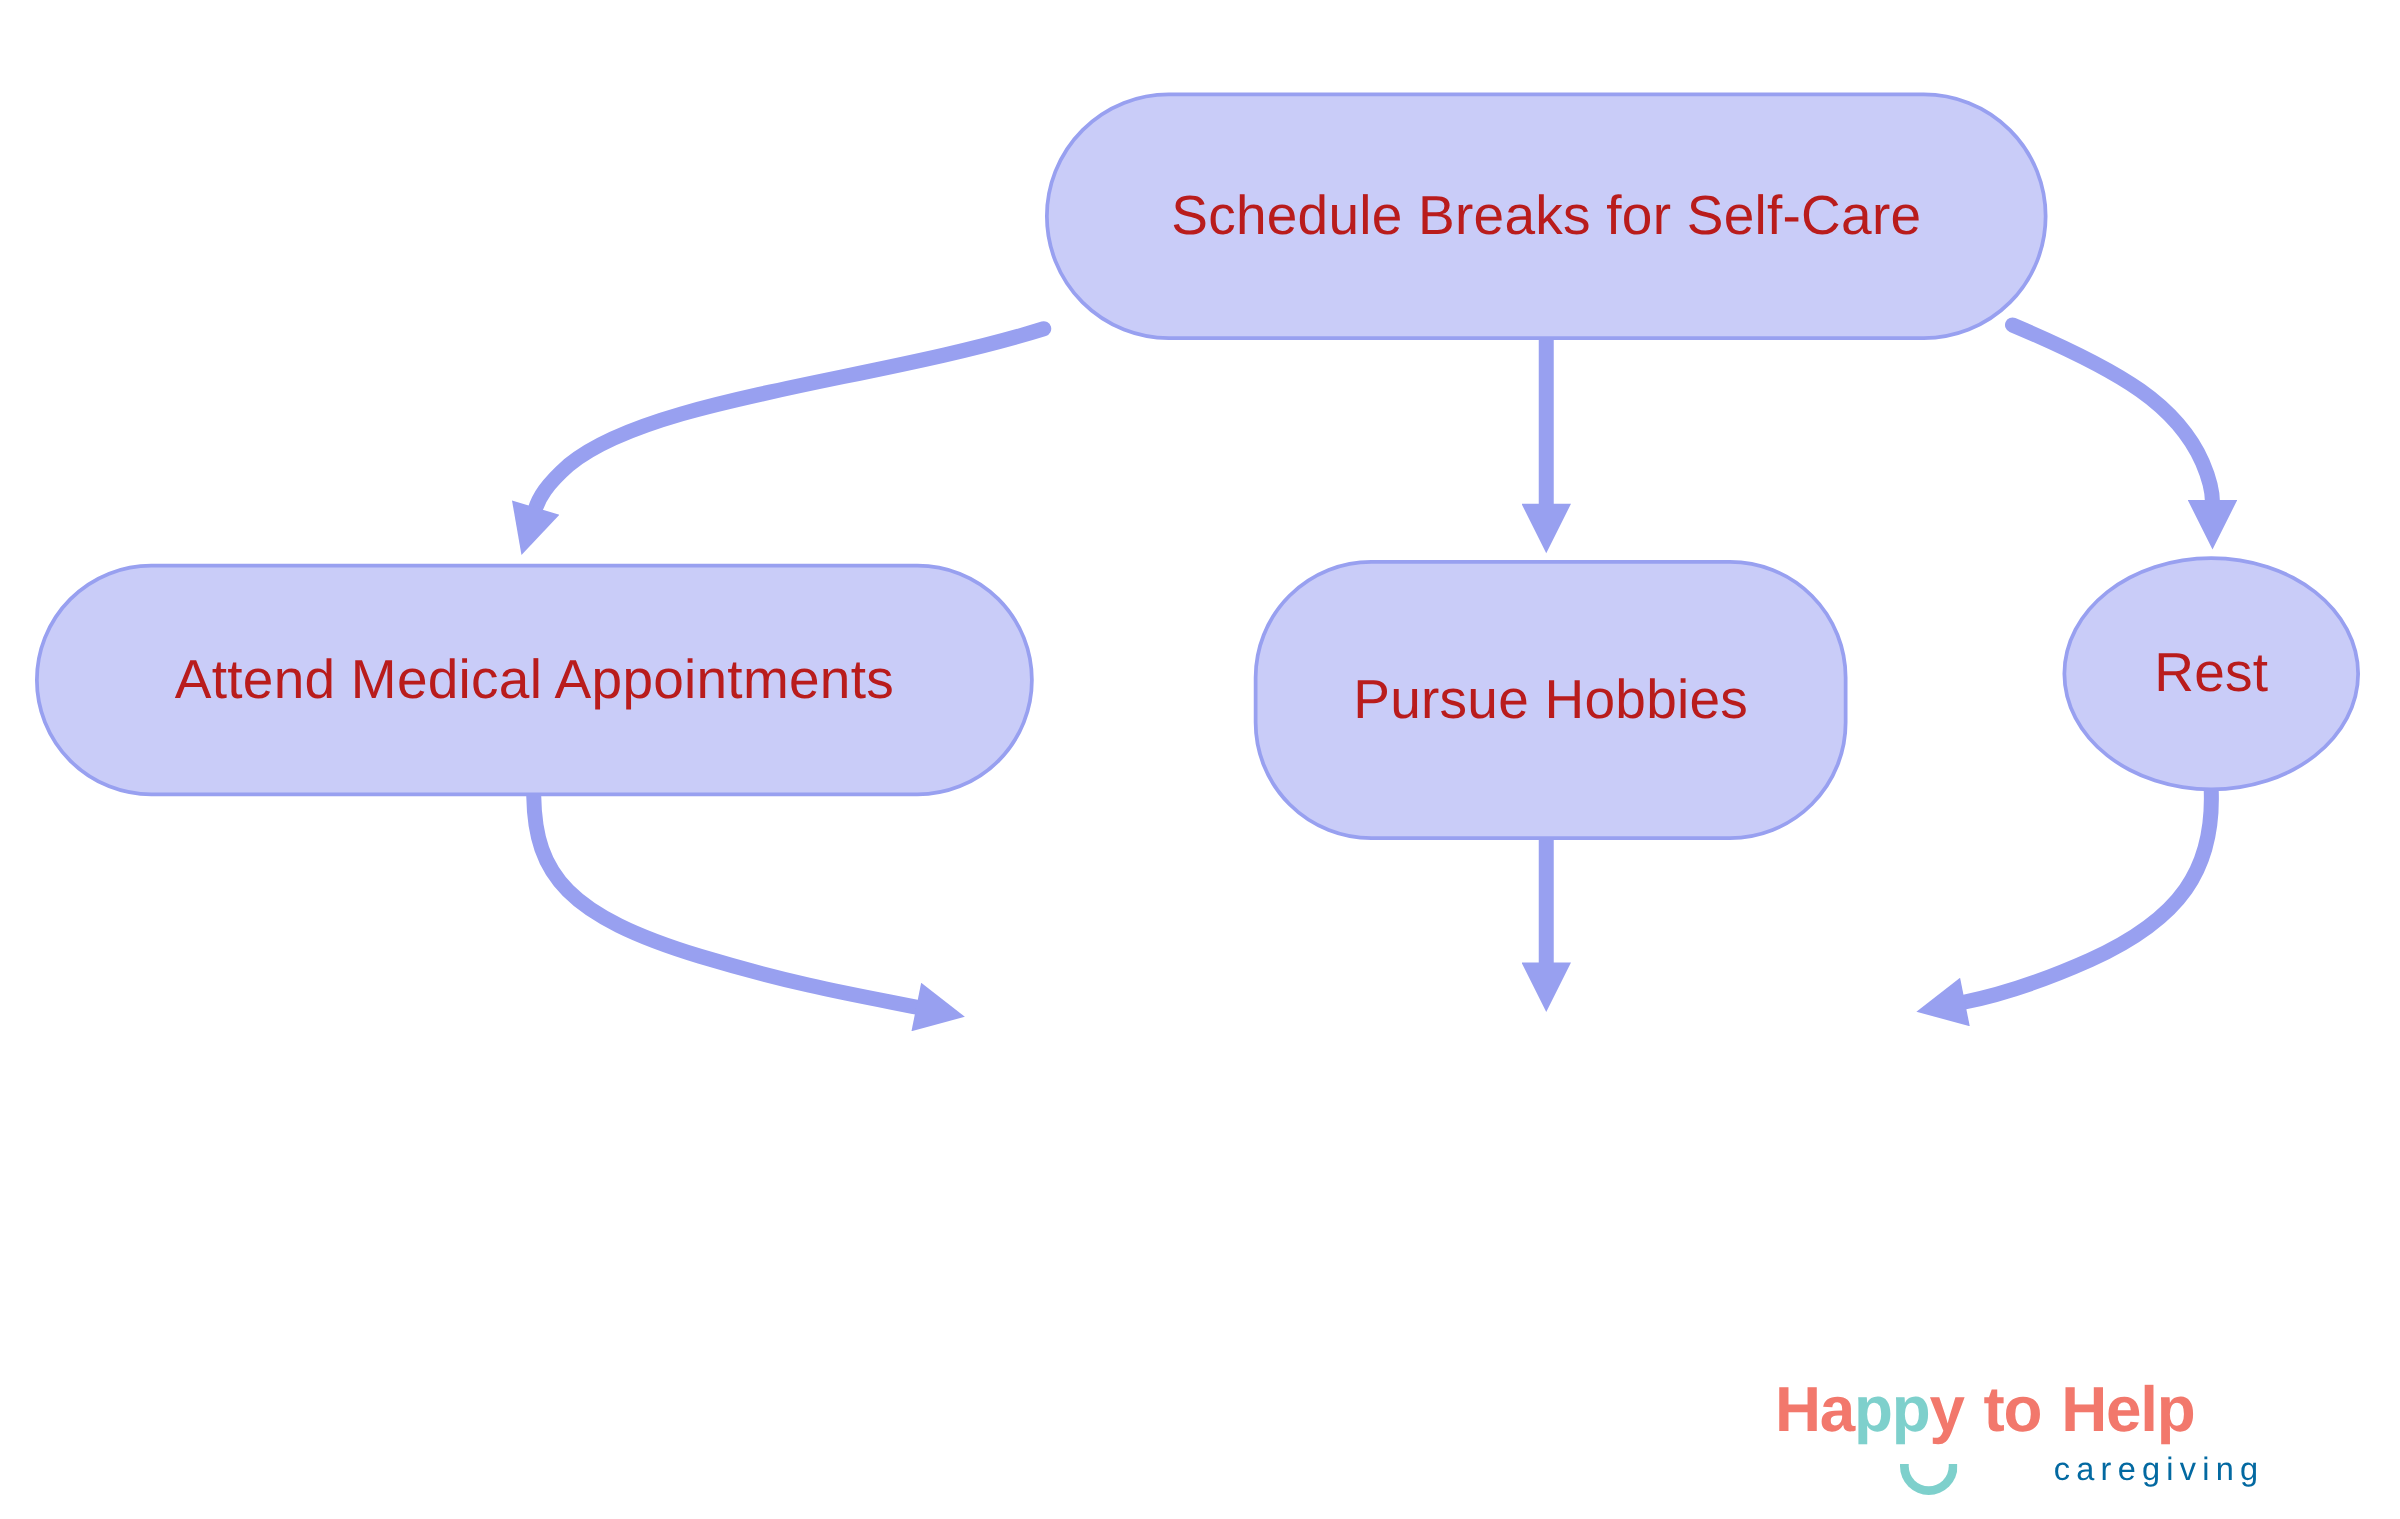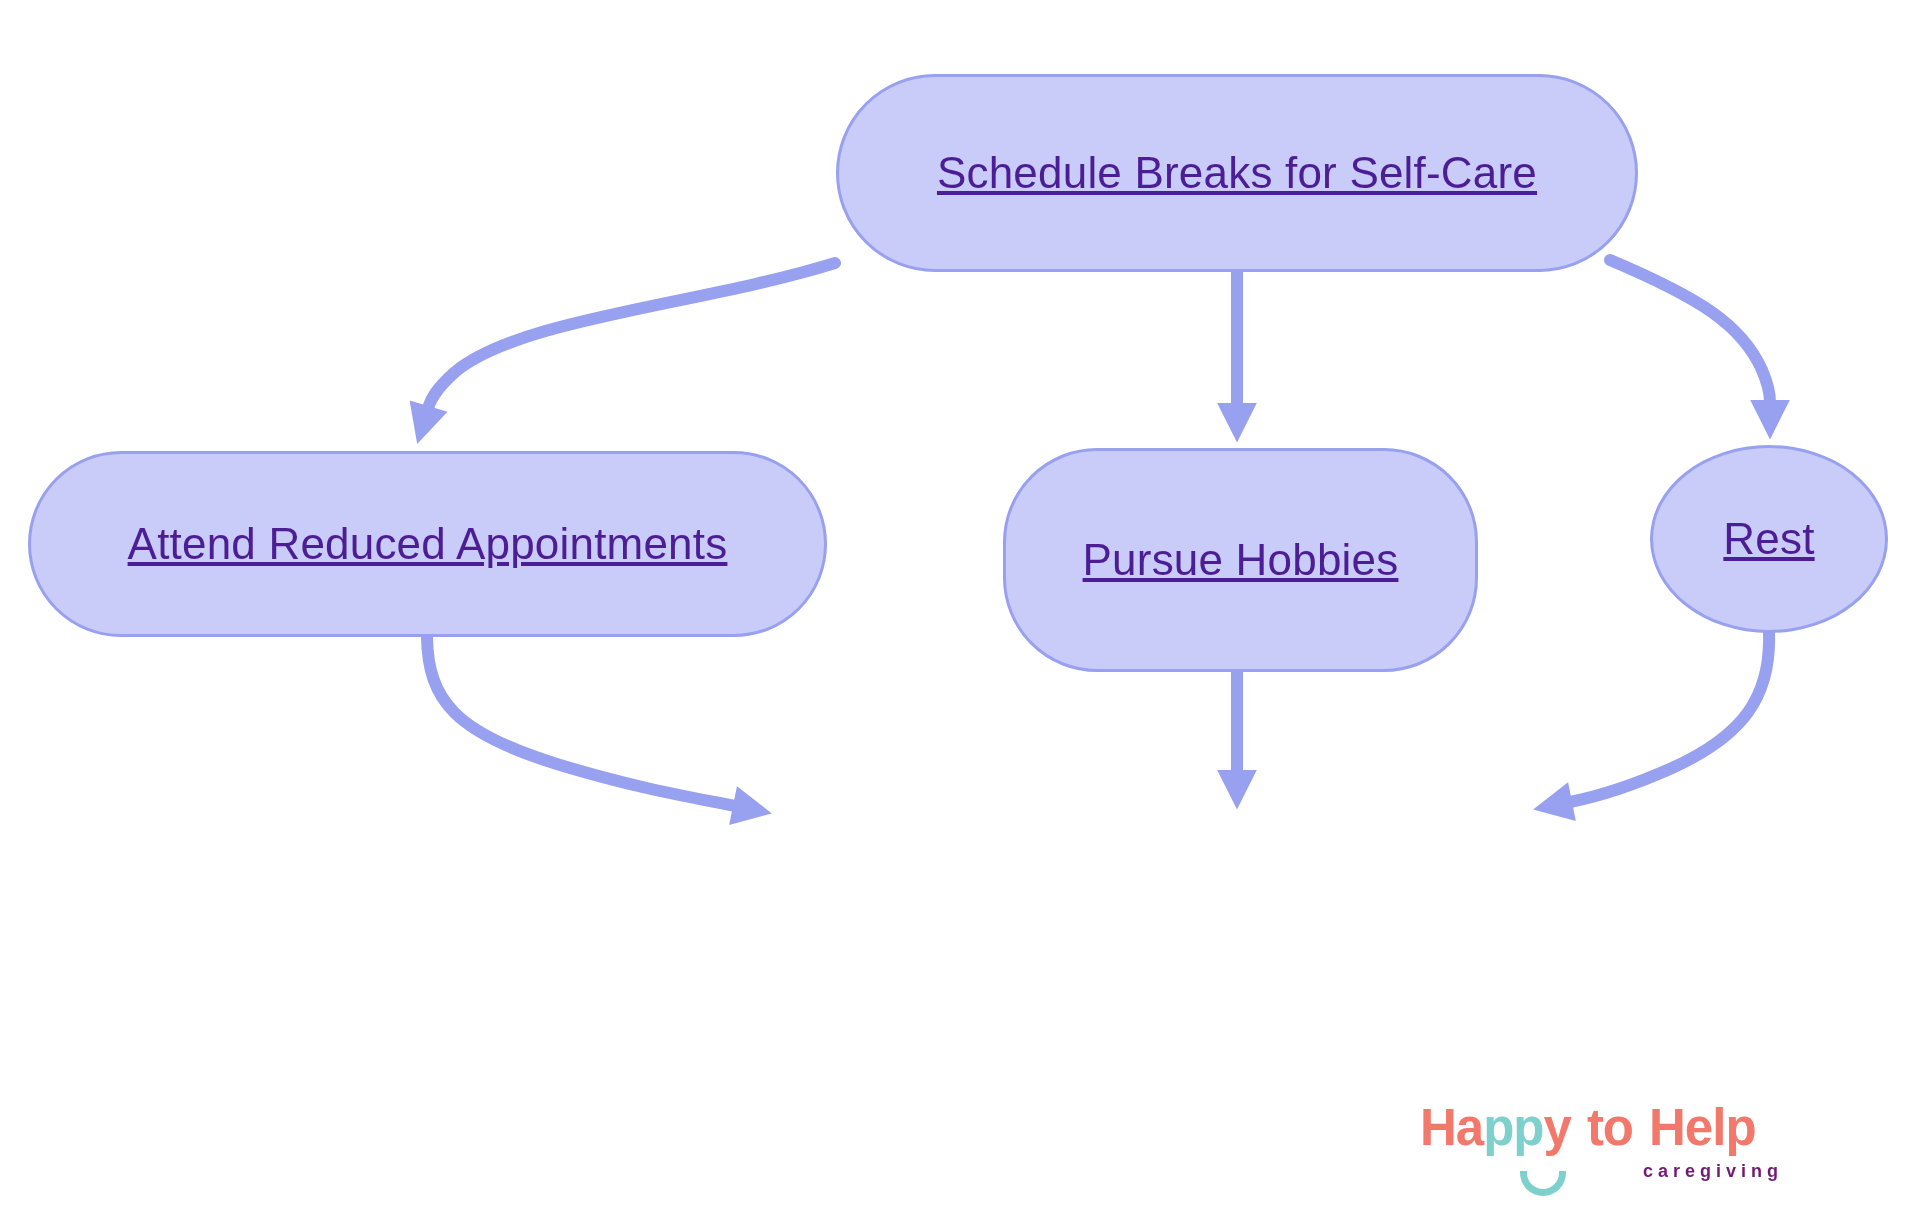--- a/index.html
+++ b/index.html
@@ -11,26 +11,25 @@
     font-family:"Liberation Sans", sans-serif;
   }
   .canvas{position:absolute;inset:0;}
   svg.edges{position:absolute;left:0;top:0;pointer-events:none;}
   .node{
     position:absolute;
     background:#c9ccf8;
     border:3px solid #98a0f0;
     box-sizing:border-box;
     display:flex;align-items:center;justify-content:center;
-    color:#4c1d95;
+    color:#b91c1c;
     font-size:44px;
     letter-spacing:0.2px;
     text-align:center;
     padding:12px 30px;
-    text-decoration:underline;
   }
   #node-schedule{left:836px;top:74px;width:802px;height:198px;border-radius:100px;}
   #node-attend{left:28px;top:451px;width:799px;height:186px;border-radius:94px;}
   #node-hobbies{left:1003px;top:448px;width:475px;height:224px;border-radius:94px;}
   #node-rest{left:1650px;top:445px;width:238px;height:188px;border-radius:50%;}
   #node-outcome{left:591px;top:815px;width:1294px;height:197px;border-radius:99px;}
 
   
   .logo{position:absolute;left:1420px;top:1102px;width:470px;height:110px;}
   .logo-main{
@@ -41,22 +40,22 @@
   .logo-main .teal{color:#7ed0cc;}
   .logo-main .w{margin-left:16px;}
   .logo-smile{
     position:absolute;left:100px;top:69px;
     width:46px;height:25px;box-sizing:border-box;
     border:7px solid #7ed0cc;border-top:none;
     border-radius:0 0 25px 25px;
   }
   .logo-sub{
     position:absolute;left:223px;top:60px;
-    font-size:18px;font-weight:bold;line-height:1;
-    color:#701a75;letter-spacing:5px;white-space:nowrap;
+    font-size:26px;font-weight:normal;line-height:1;
+    color:#0369a1;letter-spacing:5px;white-space:nowrap;
   }
 </style>
 </head>
 <body>
 
 <div class="canvas">
 
   <svg class="edges" width="1920" height="1215" viewBox="0 0 1920 1215">
     <defs>
       <marker id="ah" viewBox="0 0 10 10" refX="0.5" refY="5" markerWidth="3.6" markerHeight="3.3" orient="auto" markerUnits="strokeWidth">
@@ -71,21 +70,21 @@
       <path d="M 1237 635 L 1237 772" marker-end="url(#ah)"></path>
       <path d="M 1769 633 C 1771 695, 1745 735, 1672 768 C 1625 789, 1595 797, 1570 802" marker-end="url(#ah)"></path>
     </g>
   </svg>
 
   <div class="node" id="node-schedule">
     <span>Schedule Breaks for Self-Care</span>
   </div>
 
   <div class="node" id="node-attend">
-    <span>Attend Reduced Appointments</span>
+    <span>Attend Medical Appointments</span>
   </div>
 
   <div class="node" id="node-hobbies">
     <span>Pursue Hobbies</span>
   </div>
 
   <div class="node" id="node-rest">
     <span>Rest</span>
   </div>
 

